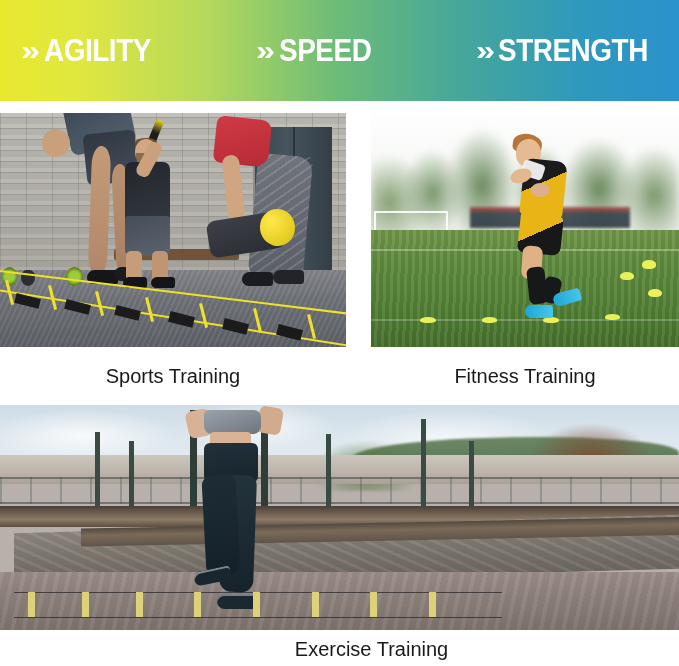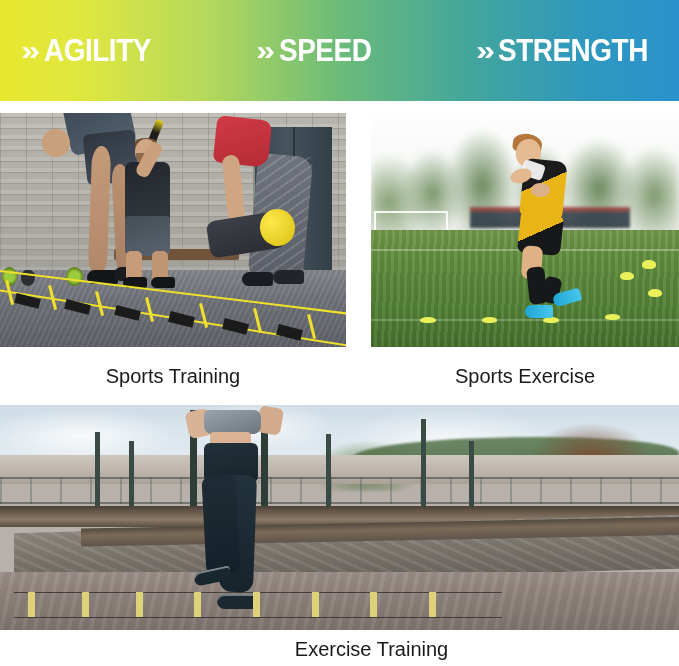--- a/index.html
+++ b/index.html
@@ -423,21 +423,21 @@
         <div class="b-sock"></div>
         <div class="b-sock2"></div>
         <div class="b-boot2"></div>
         <div class="b-boot1"></div>
       </div>
     </div>
   </div>
 
   <div class="cap-row">
     <div class="cap cap-a">Sports Training</div>
-    <div class="cap cap-b">Sports Exercise</div>
+    <div class="cap cap-b">Fitness Training</div>
   </div>
 
   <div class="row-bottom">
     <div class="s3">
       <div class="s3-sky"></div>
       <div class="s3-clouds"></div>
       <div class="s3-hill"></div>
       <div class="s3-tree2"></div>
       <div class="s3-tree1"></div>
       <div class="s3-wallfar"></div>

